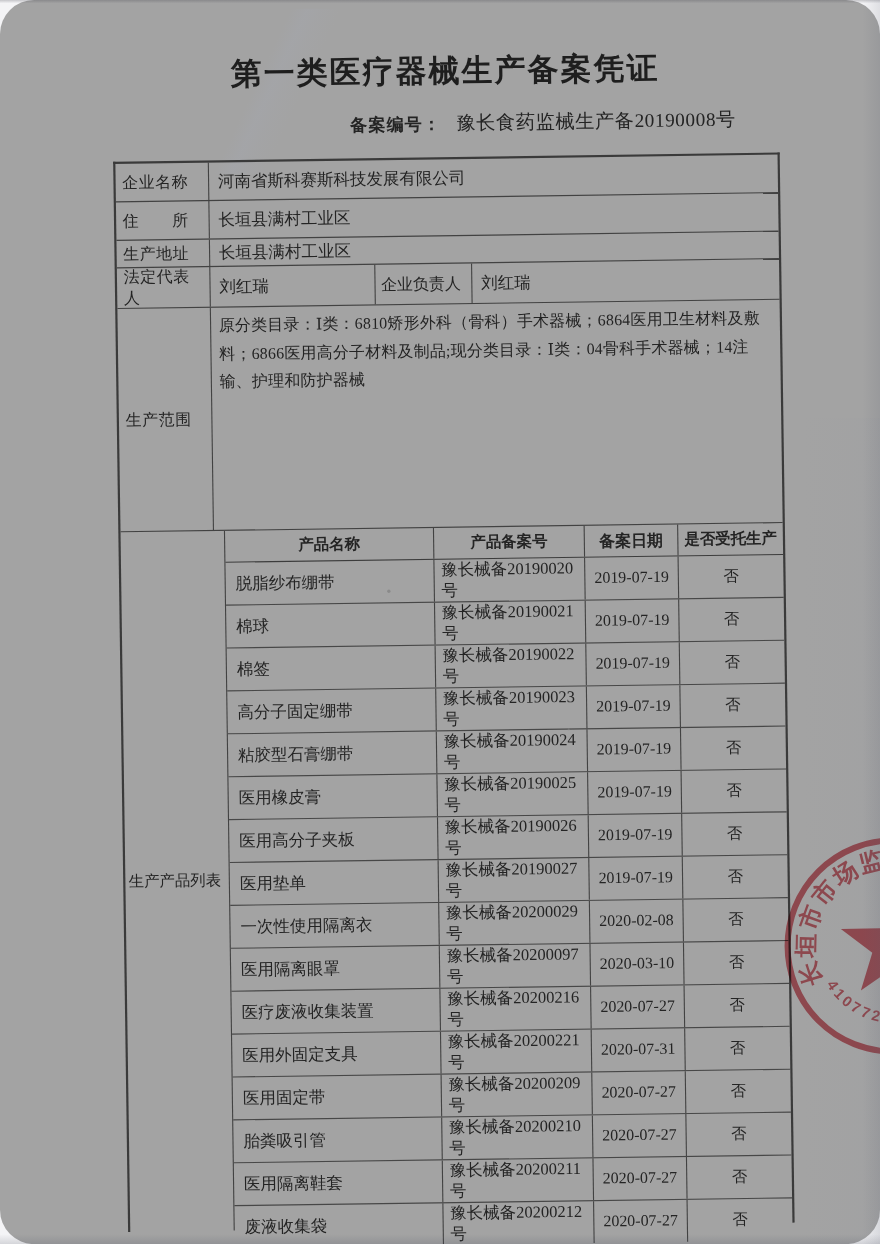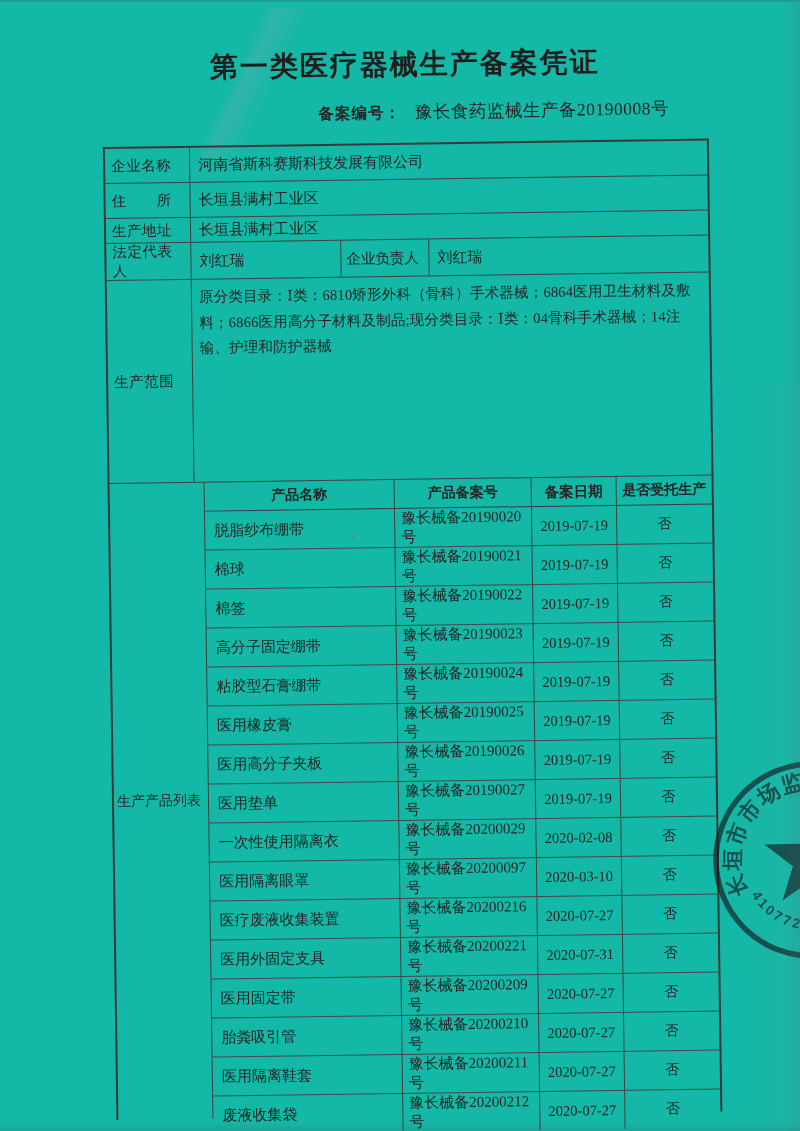--- a/index.html
+++ b/index.html
@@ -2,21 +2,21 @@
 <html style="--stamp-color: #d5505c;"><head>
 <meta charset="utf-8">
 <style>
   html,body { margin:0; padding:0; }
   body {
     width:800px; height:1131px; position:relative; overflow:hidden;
     background:#f4f4f6;
     font-family:"Liberation Serif","DejaVu Serif",serif;
     color:#242424;
   }
-  .page { position:absolute; inset:0; background:#14b8a6; }
+  .page { position:absolute; inset:0; background:#a3a3a3;border-radius:31px; }
 
   
   .edge-top   { position:absolute; top:0; left:0; width:100%; height:3px;
                 background:linear-gradient(180deg, rgba(60,60,70,.25), rgba(60,60,70,0)); }
   .edge-right { position:absolute; top:0; right:0; width:16px; height:100%;
                 background:linear-gradient(90deg, rgba(90,95,110,0), rgba(90,95,110,.14)); }
   .edge-bottom{ position:absolute; bottom:0; left:0; width:100%; height:9px;
                 background:linear-gradient(0deg, rgba(70,75,90,.18), rgba(70,75,90,0)); }
   .right-curl { position:absolute; top:380px; right:0; width:70px; height:751px;
                 background:linear-gradient(90deg, rgba(140,145,160,0), rgba(140,145,160,.07)); }

